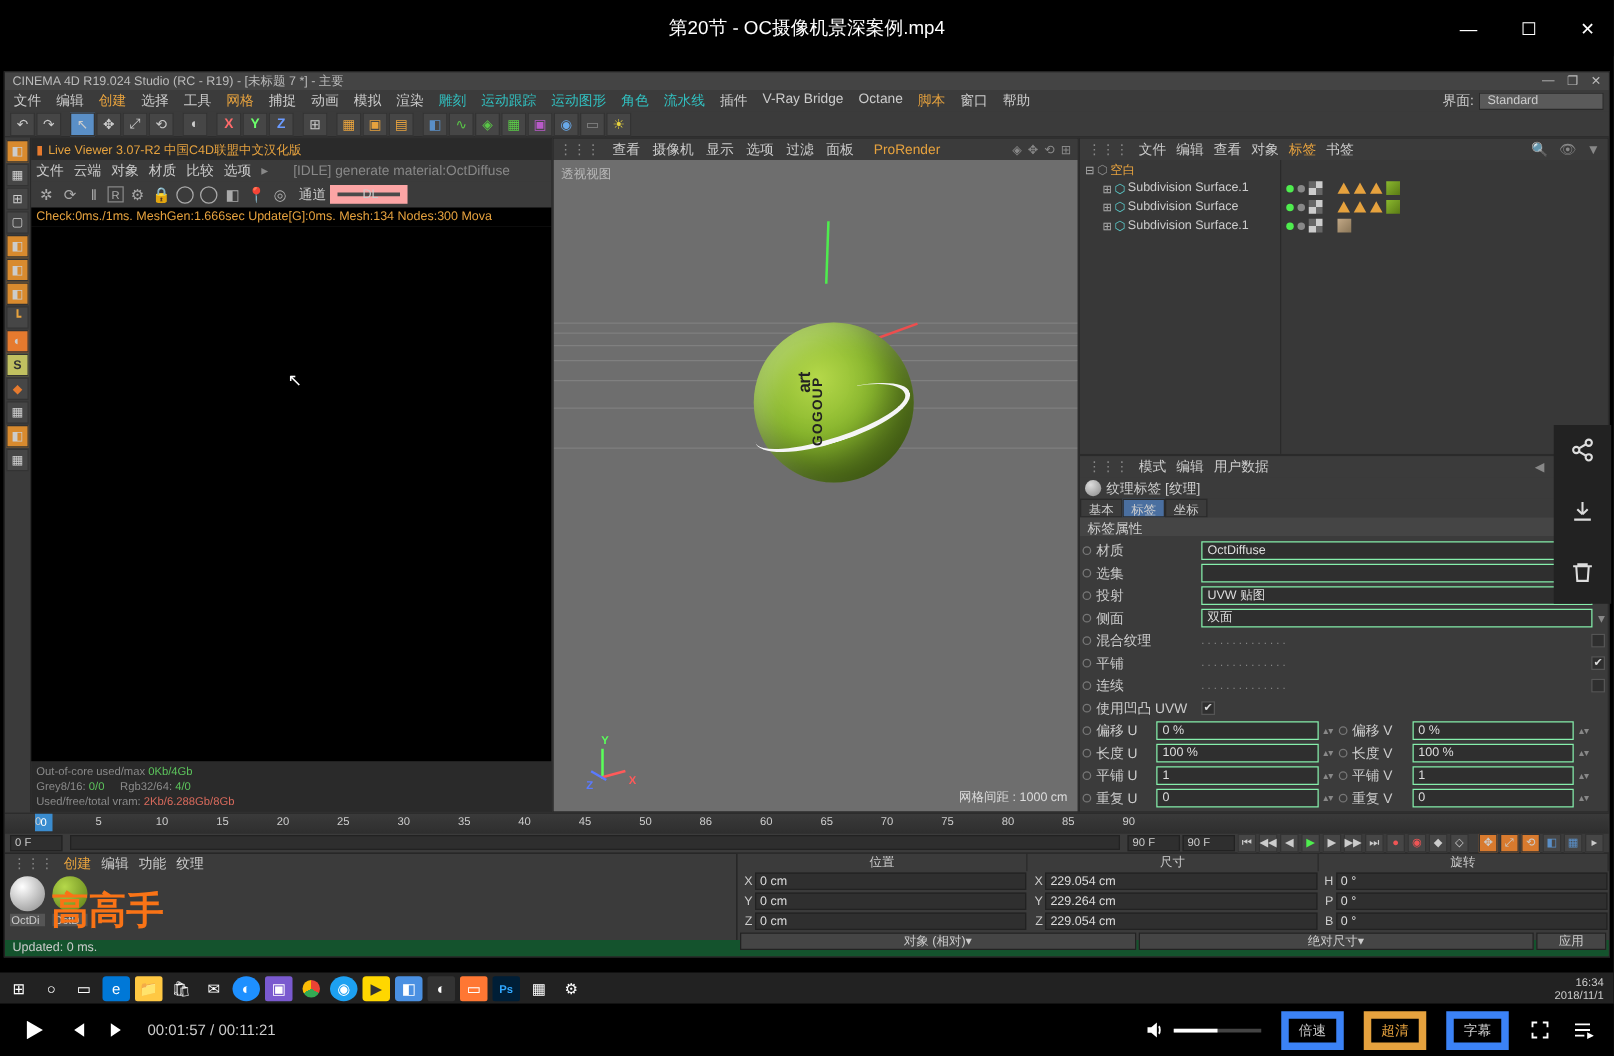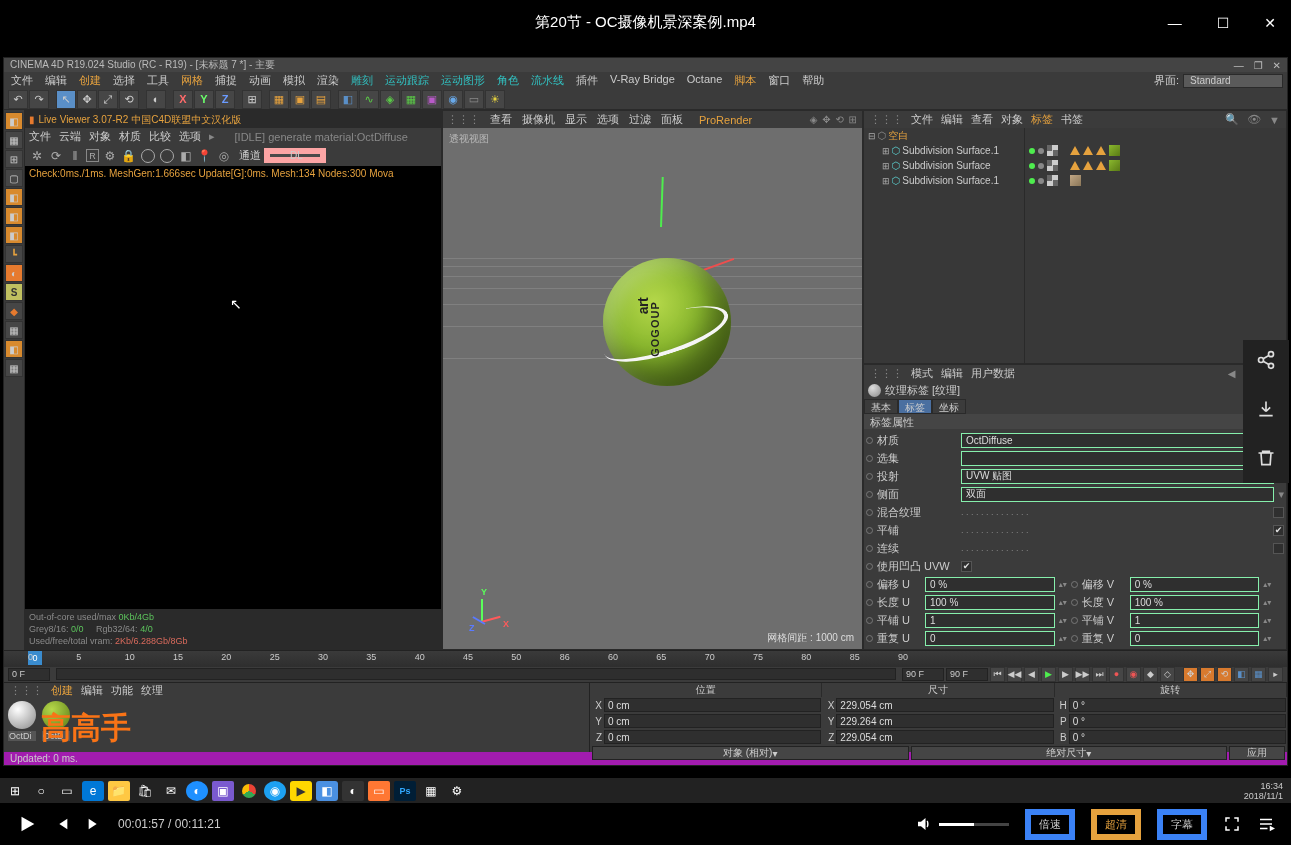--- a/index.html
+++ b/index.html
@@ -160,21 +160,21 @@
 .coord-head { display: flex; height: 14px; }
 .coord-head div { flex: 1; text-align: center; color: #ccc; font-size: 10px; border-right: 1px solid #2a2a2a; }
 .coord-row { display: flex; height: 16px; align-items: center; }
 .coord-row .clab { width: 14px; text-align: right; color: #ccc; padding-right: 2px; font-size: 10px; }
 .coord-row .cval { flex: 1; background: #2f2f2f; border: 1px solid #222; height: 14px; font-size: 10px; color: #ddd; padding: 0 3px; margin-right: 1px; display: flex; align-items: center; }
 .coord-foot { display: flex; height: 15px; margin-top: 1px; gap: 2px; padding: 0 2px; }
 .coord-dd { flex: 1; background: #454545; border: 1px solid #222; font-size: 10px; color: #ccc; text-align: center; height: 14px; display: flex; align-items: center; justify-content: center; }
 .coord-btn { width: 56px; background: #454545; border: 1px solid #222; text-align: center; height: 14px; font-size: 10px; display: flex; align-items: center; justify-content: center; }
 
 
-.statusbar { height: 13px; background: #a21caf; font-size: 10px; color: #ccc; padding: 0 6px; display: flex; align-items: center; }
+.statusbar { height: 13px; background: #14532d; font-size: 10px; color: #ccc; padding: 0 6px; display: flex; align-items: center; }
 
 
 .taskbar { position: absolute; bottom: 42px; left: 0; right: 0; height: 25px; background: #222; display: flex; align-items: center; gap: 4px; padding: 0 4px; }
 .tb-icon { width: 22px; height: 20px; display: flex; align-items: center; justify-content: center; font-size: 12px; color: #fff; border-radius: 2px; }
 .tb-time { margin-left: auto; color: #ccc; font-size: 9px; text-align: right; line-height: 10px; padding-right: 4px; }
 
 
 .player { position: absolute; bottom: 0; left: 0; right: 0; height: 42px; background: #000; display: flex; align-items: center; padding: 0 16px; gap: 16px; color: #fff; }
 .p-btn { font-size: 18px; cursor: pointer; display: flex; align-items: center; }
 .p-time { font-size: 12px; color: #ccc; }

